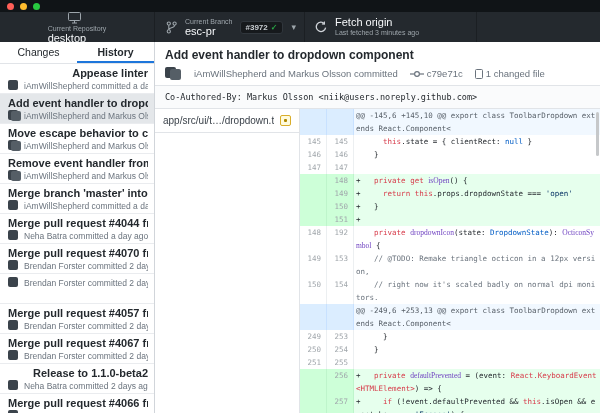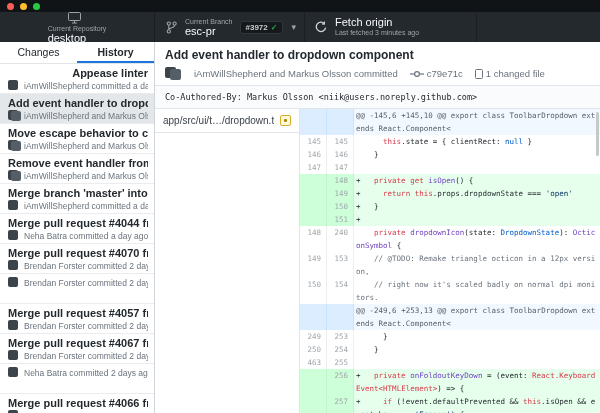--- a/index.html
+++ b/index.html
@@ -75,21 +75,21 @@
   .g { width:27px; flex:none; text-align:right; padding-right:5px; color:#a0a6ab; line-height:13px;
        border-right:1px solid #eceff1; }
   .code { flex:1; min-width:0; padding-left:2px; padding-right:3px; white-space:pre-wrap; word-break:break-all;
           line-height:13px; color:#24292e; min-height:13px; }
   .sign { display:inline-block; width:9px; color:#24292e; }
   .diff-row.add .g { background:#cdffd8; border-right-color:#bef5cb; }
   .diff-row.add .code { background:#e6ffed; }
   .diff-row.hunk .g { background:#dbedff; border-right-color:#c8e1ff; }
   .diff-row.hunk .code { background:#f1f8ff; }
   .hunktext { color:#586069; }
-  .p { color:#24292e; } .k { color:#d73a49; } .f { color:#6f42c1; }
+  .p { color:#24292e; } .k { color:#d73a49; } .f { color:#6f42c1;font-family:Liberation Serif, serif; }
   .t { color:#005cc5; } .s { color:#032f62; } .c { color:#6a737d; }
   .diff-scrollbar { position:absolute; right:1px; top:3px; width:3px; height:44px; border-radius:2px; background:#c6c8ca; }
 
   svg { display:block; }
 </style>
 </head>
 <body>
 
 <div class="window">
 
@@ -245,20 +245,21 @@
           <div class="commit-row">
             <div class="c-title">Merge pull request #4067 from desk…</div>
             <div class="c-meta">
               <span class="avatar-stack">
                 <span class="av a1"></span>
               </span>
               <span class="c-meta-text">Brendan Forster committed 2 days ago</span>
             </div>
           </div>
           <div class="commit-row">
+            <div class="c-title">Release to 1.1.0-beta2</div>
             <div class="c-meta">
               <span class="avatar-stack">
                 <span class="av a1"></span>
               </span>
               <span class="c-meta-text">Neha Batra committed 2 days ago</span>
             </div>
           </div>
           <div class="commit-row partial">
             <div class="c-title">Merge pull request #4066 from des…</div>
             <div class="c-meta">
@@ -350,21 +351,21 @@
               <span class="g new">150</span>
               <span class="code"><span class="sign">+</span><span><span class="p">  }</span></span></span>
             </div>
             <div class="diff-row add">
               <span class="g old"></span>
               <span class="g new">151</span>
               <span class="code"><span class="sign">+</span><span><span class="p"></span></span></span>
             </div>
             <div class="diff-row context">
               <span class="g old">148</span>
-              <span class="g new">240</span>
+              <span class="g new">192</span>
               <span class="code"><span class="sign"></span><span><span class="p">  </span><span class="k">private</span><span class="p"> </span><span class="f">dropdownIcon</span><span class="p">(state: </span><span class="t">DropdownState</span><span class="p">): </span><span class="f">OcticonSymbol</span><span class="p"> {</span></span></span>
             </div>
             <div class="diff-row context">
               <span class="g old">149</span>
               <span class="g new">153</span>
               <span class="code"><span class="sign"></span><span><span class="c">  // @TODO: Remake triangle octicon in a 12px version,</span></span></span>
             </div>
             <div class="diff-row context">
               <span class="g old">150</span>
               <span class="g new">154</span>
@@ -379,28 +380,28 @@
               <span class="g old">249</span>
               <span class="g new">253</span>
               <span class="code"><span class="sign"></span><span><span class="p">    }</span></span></span>
             </div>
             <div class="diff-row context">
               <span class="g old">250</span>
               <span class="g new">254</span>
               <span class="code"><span class="sign"></span><span><span class="p">  }</span></span></span>
             </div>
             <div class="diff-row context">
-              <span class="g old">463</span>
+              <span class="g old">251</span>
               <span class="g new">255</span>
               <span class="code"><span class="sign"></span><span><span class="p"></span></span></span>
             </div>
             <div class="diff-row add">
               <span class="g old"></span>
               <span class="g new">256</span>
-              <span class="code"><span class="sign">+</span><span><span class="p">  </span><span class="k">private</span><span class="p"> </span><span class="f">onFoldoutKeyDown</span><span class="p"> = (event: </span><span class="k">React.KeyboardEvent&lt;HTMLElement&gt;</span><span class="p">) =&gt; {</span></span></span>
+              <span class="code"><span class="sign">+</span><span><span class="p">  </span><span class="k">private</span><span class="p"> </span><span class="f">defaultPrevented</span><span class="p"> = (event: </span><span class="k">React.KeyboardEvent&lt;HTMLElement&gt;</span><span class="p">) =&gt; {</span></span></span>
             </div>
             <div class="diff-row add">
               <span class="g old"></span>
               <span class="g new">257</span>
               <span class="code"><span class="sign">+</span><span><span class="p">    </span><span class="k">if</span><span class="p"> (!event.defaultPrevented &amp;&amp; </span><span class="k">this</span><span class="p">.isOpen &amp;&amp; </span><span class="p">event.key === </span><span class="s">'Escape'</span><span class="p">) {</span></span></span>
             </div>
             <div class="diff-scrollbar"></div>
         </div>
       </div>
     </main>

